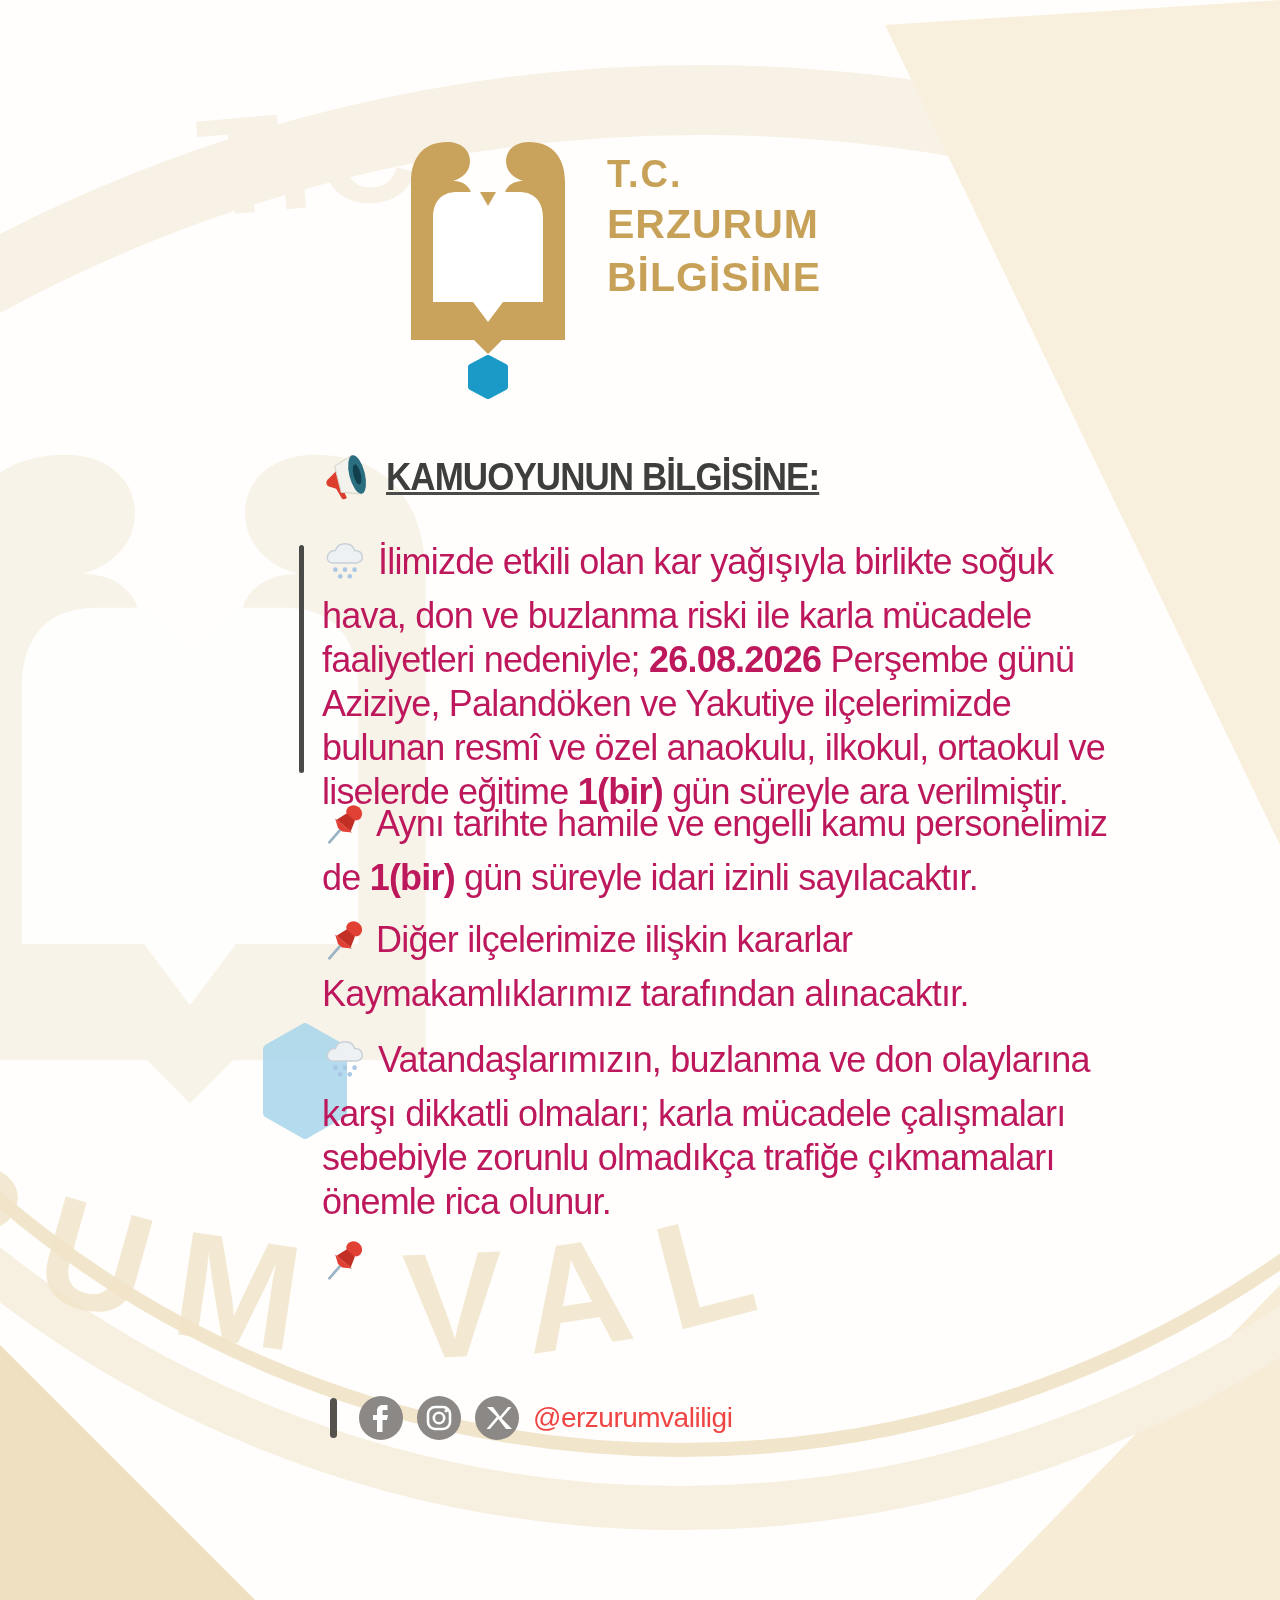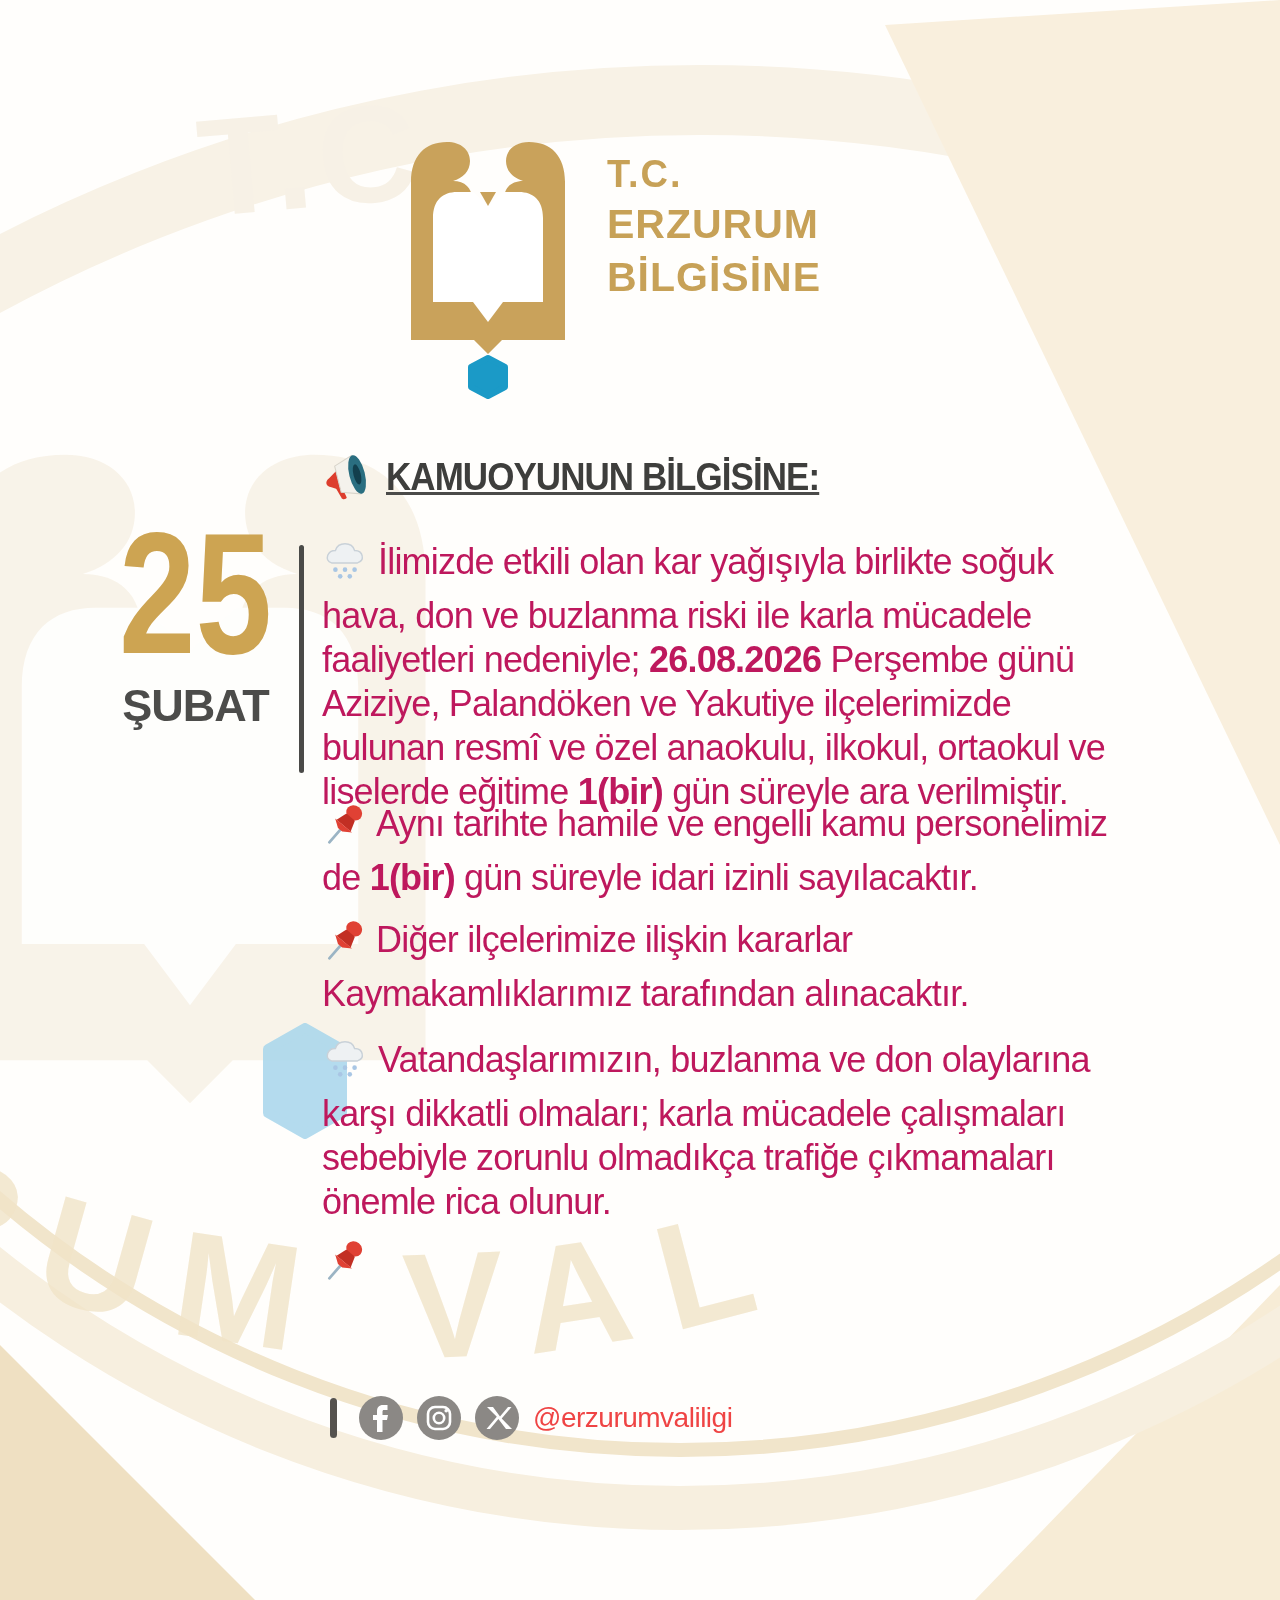--- a/index.html
+++ b/index.html
@@ -127,24 +127,20 @@
           <path d="M9 23 C4 25 4 30 9 32 L17 37 L17 18 Z" fill="#dd3d2d"></path>
           <path d="M13 34 l3 10 c0 2 4 3 5 1 l-2 -10 Z" fill="#dd3d2d"></path>
           <path d="M17 13 L35 7 L35 45 L17 39 Z" fill="#f4f2ec" stroke="#d8d4ca"></path>
           <ellipse cx="36" cy="26" rx="7.5" ry="19" fill="#2a6e80"></ellipse>
           <ellipse cx="36" cy="26" rx="3.5" ry="10" fill="#123f4d"></ellipse>
         </g>
       </svg>
       <span class="htext">KAMUOYUNUN BİLGİSİNE:</span>
     </div>
 
-    <div class="datebox">
-      <div class="day">25</div>
-      <div class="month">ŞUBAT</div>
-    </div>
     <div class="vline"></div>
 
     <div class="para p1">
       <span class="pic">
         <svg width="46" height="46" viewBox="0 0 48 48">
           <path d="M10 26 q-6 -2 -4 -8 q2 -5 8 -5 q2 -7 10 -7 q8 0 10 7 q7 0 8 6 q1 5 -5 7 z" fill="#eef1f3" stroke="#c9d1d8" stroke-width="1.5"></path>
           <g fill="#a9c6e4">
             <circle cx="14" cy="33" r="2.4"></circle>
               <circle cx="24" cy="33" r="2.4"></circle>
               <circle cx="34" cy="33" r="2.4"></circle>

